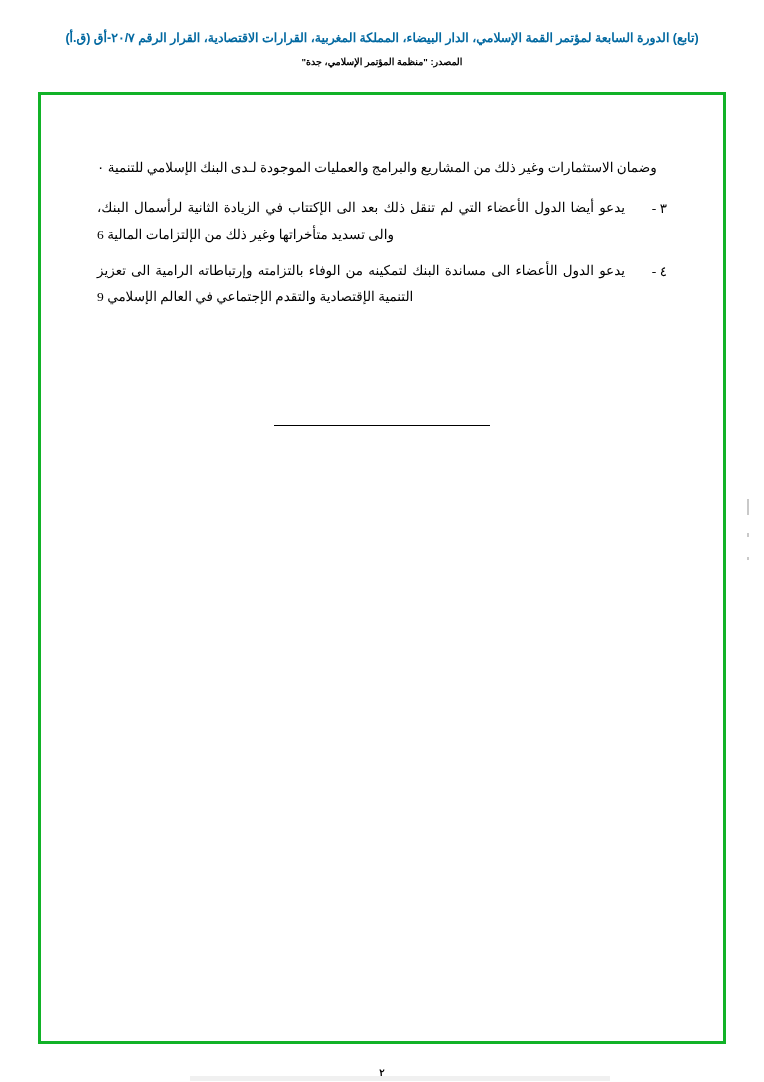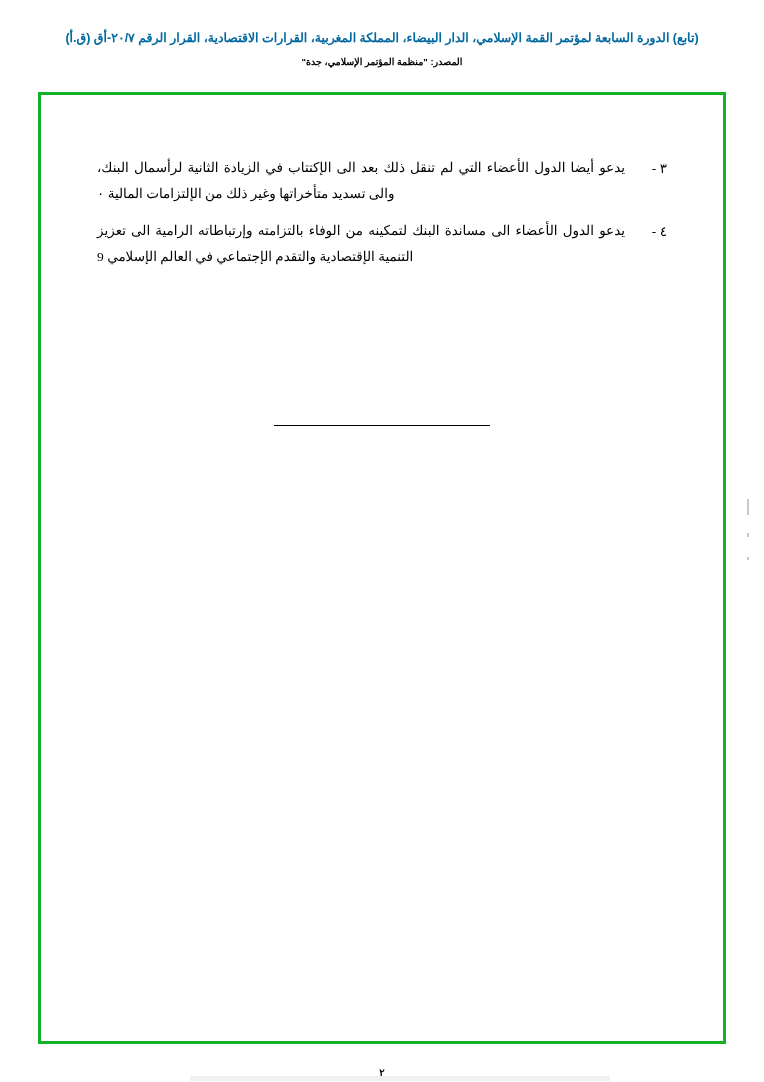--- a/index.html
+++ b/index.html
@@ -164,26 +164,29 @@
 
   <div class="header">
     <div class="header-title">(تابع) الدورة السابعة لمؤتمر القمة الإسلامي، الدار البيضاء، المملكة المغربية، القرارات الاقتصادية، القرار الرقم ٢٠/٧-أق (ق.أ)</div>
     <div class="header-source">المصدر: "منظمة المؤتمر الإسلامي، جدة"</div>
   </div>
 
   <div class="frame">
 
     <div class="content">
 
+      <div class="para no-marker first-block">
+        <div class="para-body">وضمان الاستثمارات وغير ذلك من المشاريع والبرامج والعمليات الموجودة لـدى البنك الإسلامي للتنمية ٠</div>
+      </div>
 
       <div class="para">
         <div class="para-marker">٣ -</div>
         <div class="para-body">
           <span class="lead">يدعو</span>
-          <span>أيضا الدول الأعضاء التي لم تنقل ذلك بعد الى الإكتتاب في الزيادة الثانية لرأسمال البنك، والى تسديد متأخراتها وغير ذلك من الإلتزامات المالية ٠</span>
+          <span>أيضا الدول الأعضاء التي لم تنقل ذلك بعد الى الإكتتاب في الزيادة الثانية لرأسمال البنك، والى تسديد متأخراتها وغير ذلك من الإلتزامات المالية 6</span>
         </div>
       </div>
 
       <div class="para">
         <div class="para-marker">٤ -</div>
         <div class="para-body">
           <span class="lead">يدعو</span>
           <span>الدول الأعضاء الى مساندة البنك لتمكينه من الوفاء بالتزامته وإرتباطاته الرامية الى تعزيز التنمية الإقتصادية والتقدم الإجتماعي في العالم الإسلامي 9</span>
         </div>
       </div>

